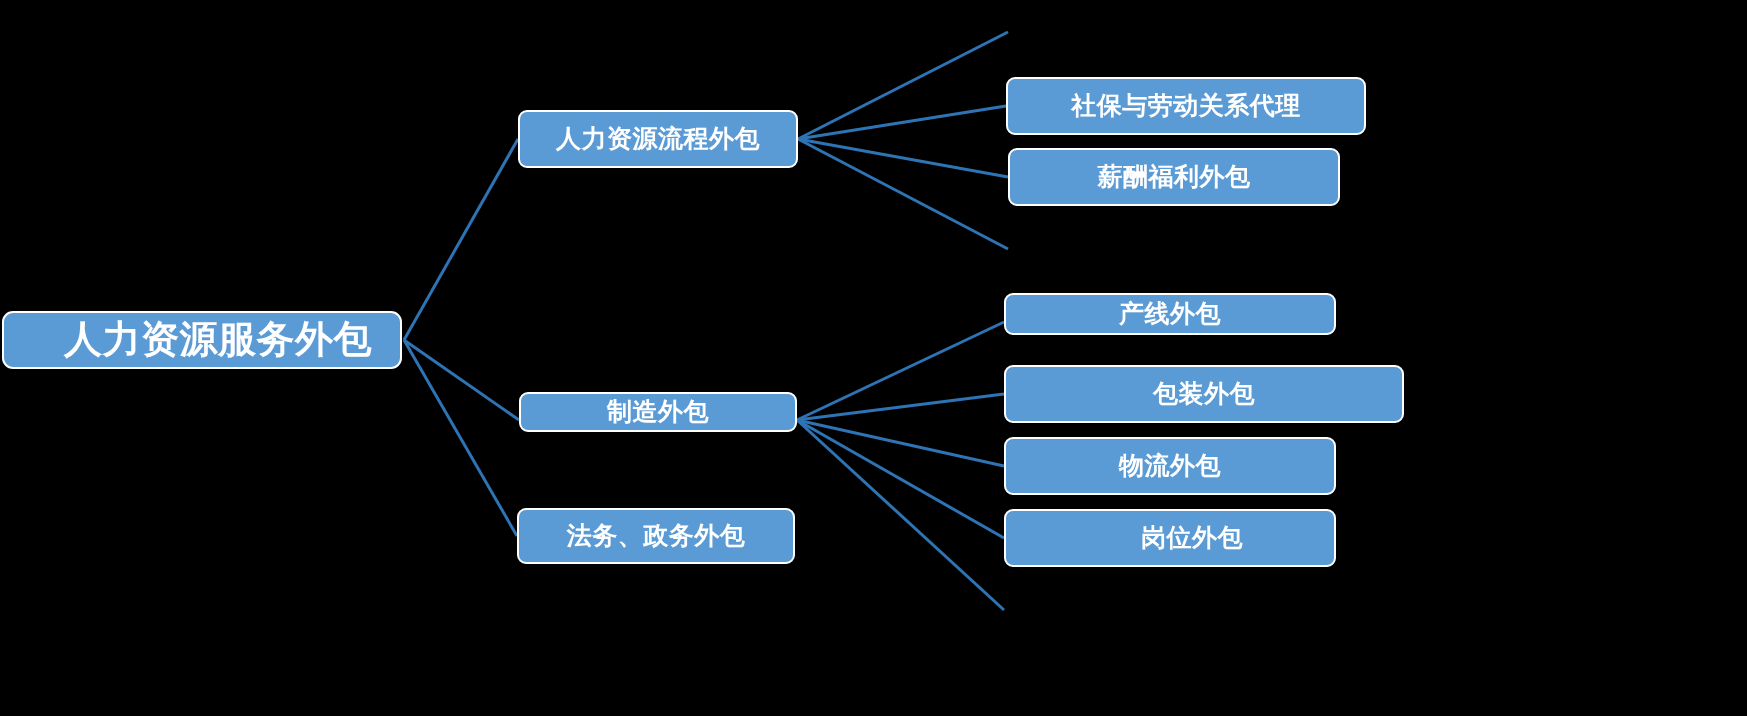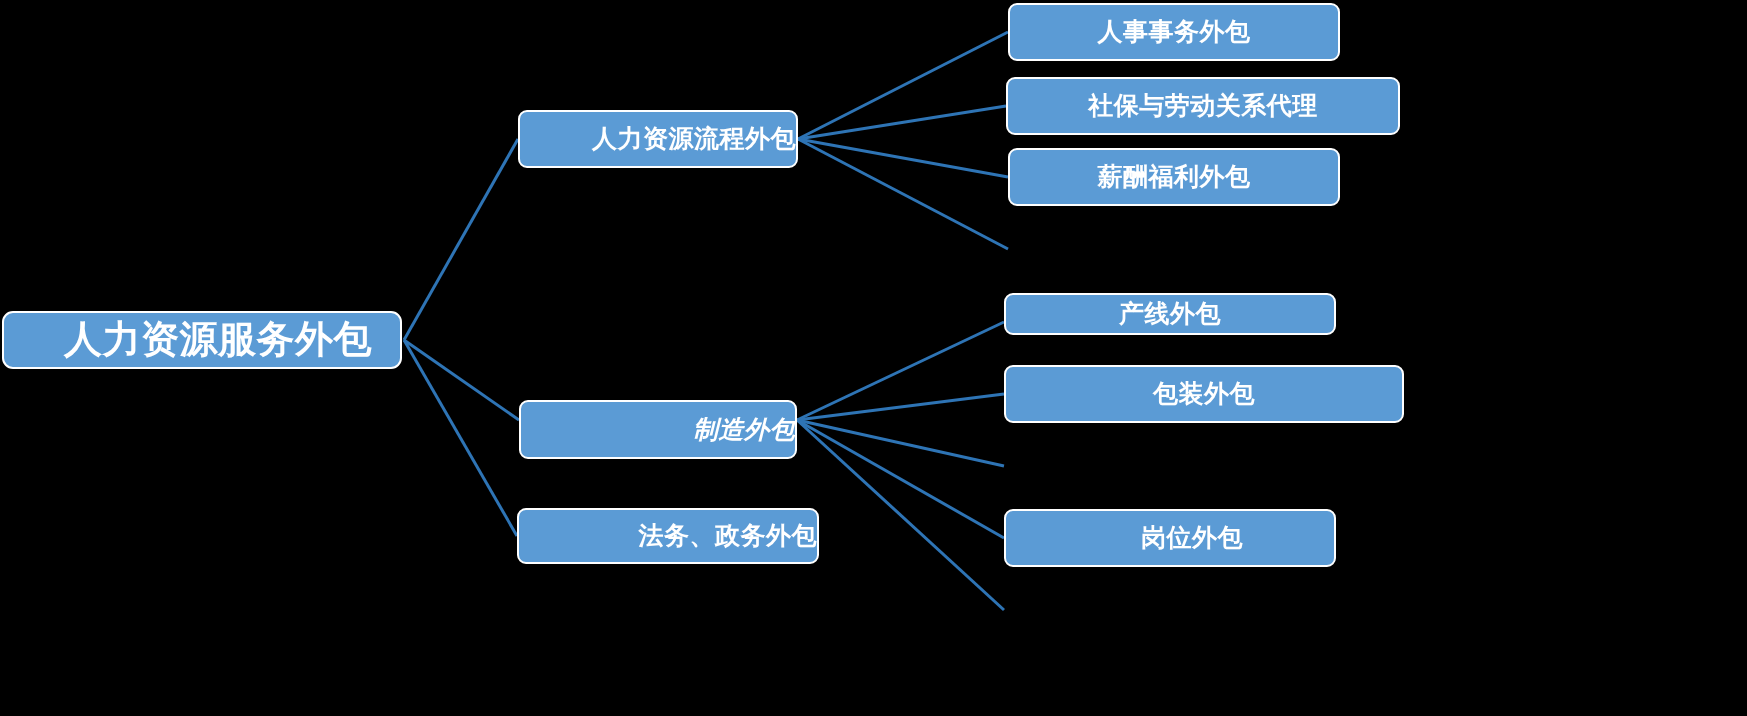--- a/index.html
+++ b/index.html
@@ -42,21 +42,20 @@
     z-index: 3;
   }
   .node-root {
     font-size: 38px;
     font-weight: bold;
     border-radius: 11px;
   }
   .node-l2 {
     font-size: 25px;
     font-weight: bold;
-    justify-content: flex-end;
   }
   .node-leaf {
     font-size: 25px;
     font-weight: bold;
   }
 </style>
 </head>
 <body>
 
 <div id="stage">
@@ -82,48 +81,48 @@
   </svg>
 
   <div class="node node-root" style="left:2px; top:311px; width:400px; height:58px;padding-left:32px;">
     <span>人力资源服务外包</span>
   </div>
 
   <div class="node node-l2" style="left:518px; top:110px; width:280px; height:58px;">
     <span>人力资源流程外包</span>
   </div>
 
-  <div class="node node-l2" style="left:519px; top:400px; width:278px; height:59px;font-style:italic;">
+  <div class="node node-l2" style="left:519px; top:392px; width:278px; height:40px;">
     <span>制造外包</span>
   </div>
 
-  <div class="node node-l2" style="left:517px; top:508px; width:302px; height:56px;">
+  <div class="node node-l2" style="left:517px; top:508px; width:278px; height:56px;">
     <span>法务、政务外包</span>
   </div>
 
-  <div class="node node-leaf" style="left:1008px; top:3px; width:332px; height:58px;">
-    <span>人事事务外包</span>
-  </div>
 
-  <div class="node node-leaf" style="left:1006px; top:77px; width:394px; height:58px;">
+  <div class="node node-leaf" style="left:1006px; top:77px; width:360px; height:58px;">
     <span>社保与劳动关系代理</span>
   </div>
 
   <div class="node node-leaf" style="left:1008px; top:148px; width:332px; height:58px;text-align:center;">
     <span>薪酬福利外包</span>
   </div>
 
 
   <div class="node node-leaf" style="left:1004px; top:293px; width:332px; height:42px;">
     <span>产线外包</span>
   </div>
 
   <div class="node node-leaf" style="left:1004px; top:365px; width:400px; height:58px;">
     <span>包装外包</span>
   </div>
 
+  <div class="node node-leaf" style="left:1004px; top:437px; width:332px; height:58px;">
+    <span>物流外包</span>
+  </div>
 
   <div class="node node-leaf" style="left:1004px; top:509px; width:332px; height:58px;padding-left:44px;">
     <span>岗位外包</span>
   </div>
 
 
 </div>
 
 </body></html>

